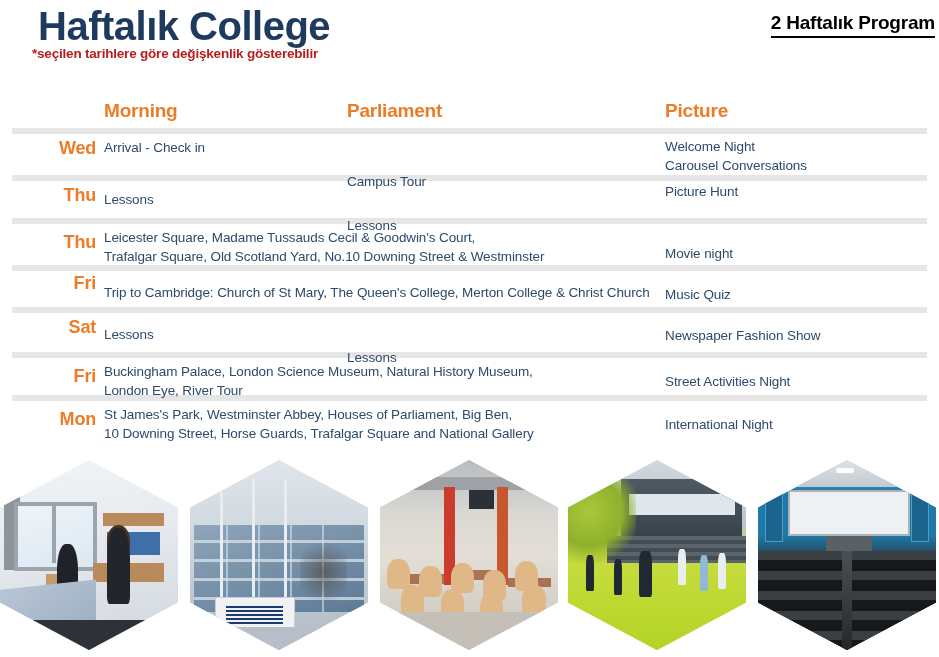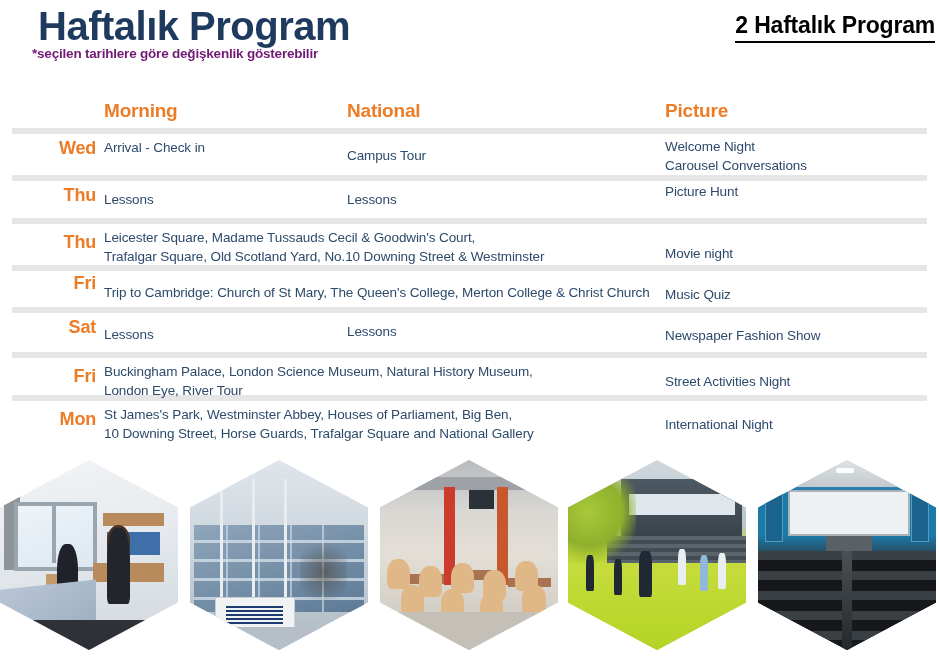--- a/index.html
+++ b/index.html
@@ -29,28 +29,28 @@
     color: #1f3a5f;
     letter-spacing: -0.5px;
     line-height: 1.1;
   }
   .subtitle {
     position: absolute;
     left: 32px;
     top: 46px;
     font-size: 13.5px;
     font-weight: bold;
-    color: #701a75;
+    color: #b91c1c;
     letter-spacing: -0.2px;
   }
   .badge {
     position: absolute;
     right: 4px;
     top: 12px;
-    font-size: 23px;
+    font-size: 19px;
     font-weight: bold;
     color: #000000;
     border-bottom: 2.5px solid #000000;
     padding-bottom: 2px;
     letter-spacing: -0.2px;
   }
 
   
   .schedule {
     position: absolute;
@@ -99,21 +99,21 @@
   }
   .cell {
     position: absolute;
     font-size: 13.5px;
     color: #2d4a6b;
     line-height: 1.42;
     letter-spacing: -0.1px;
     white-space: pre-line;
   }
   .cell.morning   { left: 104px; width: 240px; }
-  .cell.afternoon { left: 347px; width: 310px; }
+  .cell.afternoon { left: 347px; width: 310px; margin-top: 26px; }
   .cell.evening   { left: 665px; width: 265px; }
   .cell.wide      { left: 104px; width: 560px; }
 
   
   .photos {
     position: absolute;
     left: 0;
     top: 460px;
     width: 939px;
     height: 197px;
@@ -209,30 +209,30 @@
   .p5 .door  { position:absolute; top:18%; width:9%; height:24%; background:#1b648e; border:1px solid #4d9ec4; }
   .p5 .seats { position:absolute; left:0; top:48%; width:100%; height:52%;
                background:repeating-linear-gradient(180deg,#3a3f44 0 9px,#16181b 9px 20px); }
   .p5 .aisle { position:absolute; left:47%; top:48%; width:6%; height:52%;
                background:linear-gradient(180deg,#4a5055,#24282b); }
 </style>
 </head>
 <body>
 
 <div class="header">
-  <div class="title">Haftalık Program</div>
+  <div class="title">Haftalık College</div>
   <div class="subtitle">*seçilen tarihlere göre değişkenlik gösterebilir</div>
   <div class="badge">2 Haftalık Program</div>
 </div>
 
 <div class="schedule">
 
   <div class="col-headers">
     <div class="col-head morning">Morning</div>
-    <div class="col-head afternoon">National</div>
+    <div class="col-head afternoon">Parliament</div>
     <div class="col-head evening">Picture</div>
   </div>
 
   <div class="band" style="top:28px"></div>
   <div class="band" style="top:75px"></div>
   <div class="band" style="top:118px"></div>
   <div class="band" style="top:165px"></div>
   <div class="band" style="top:207px"></div>
   <div class="band" style="top:252px"></div>
   <div class="band" style="top:295px"></div>

